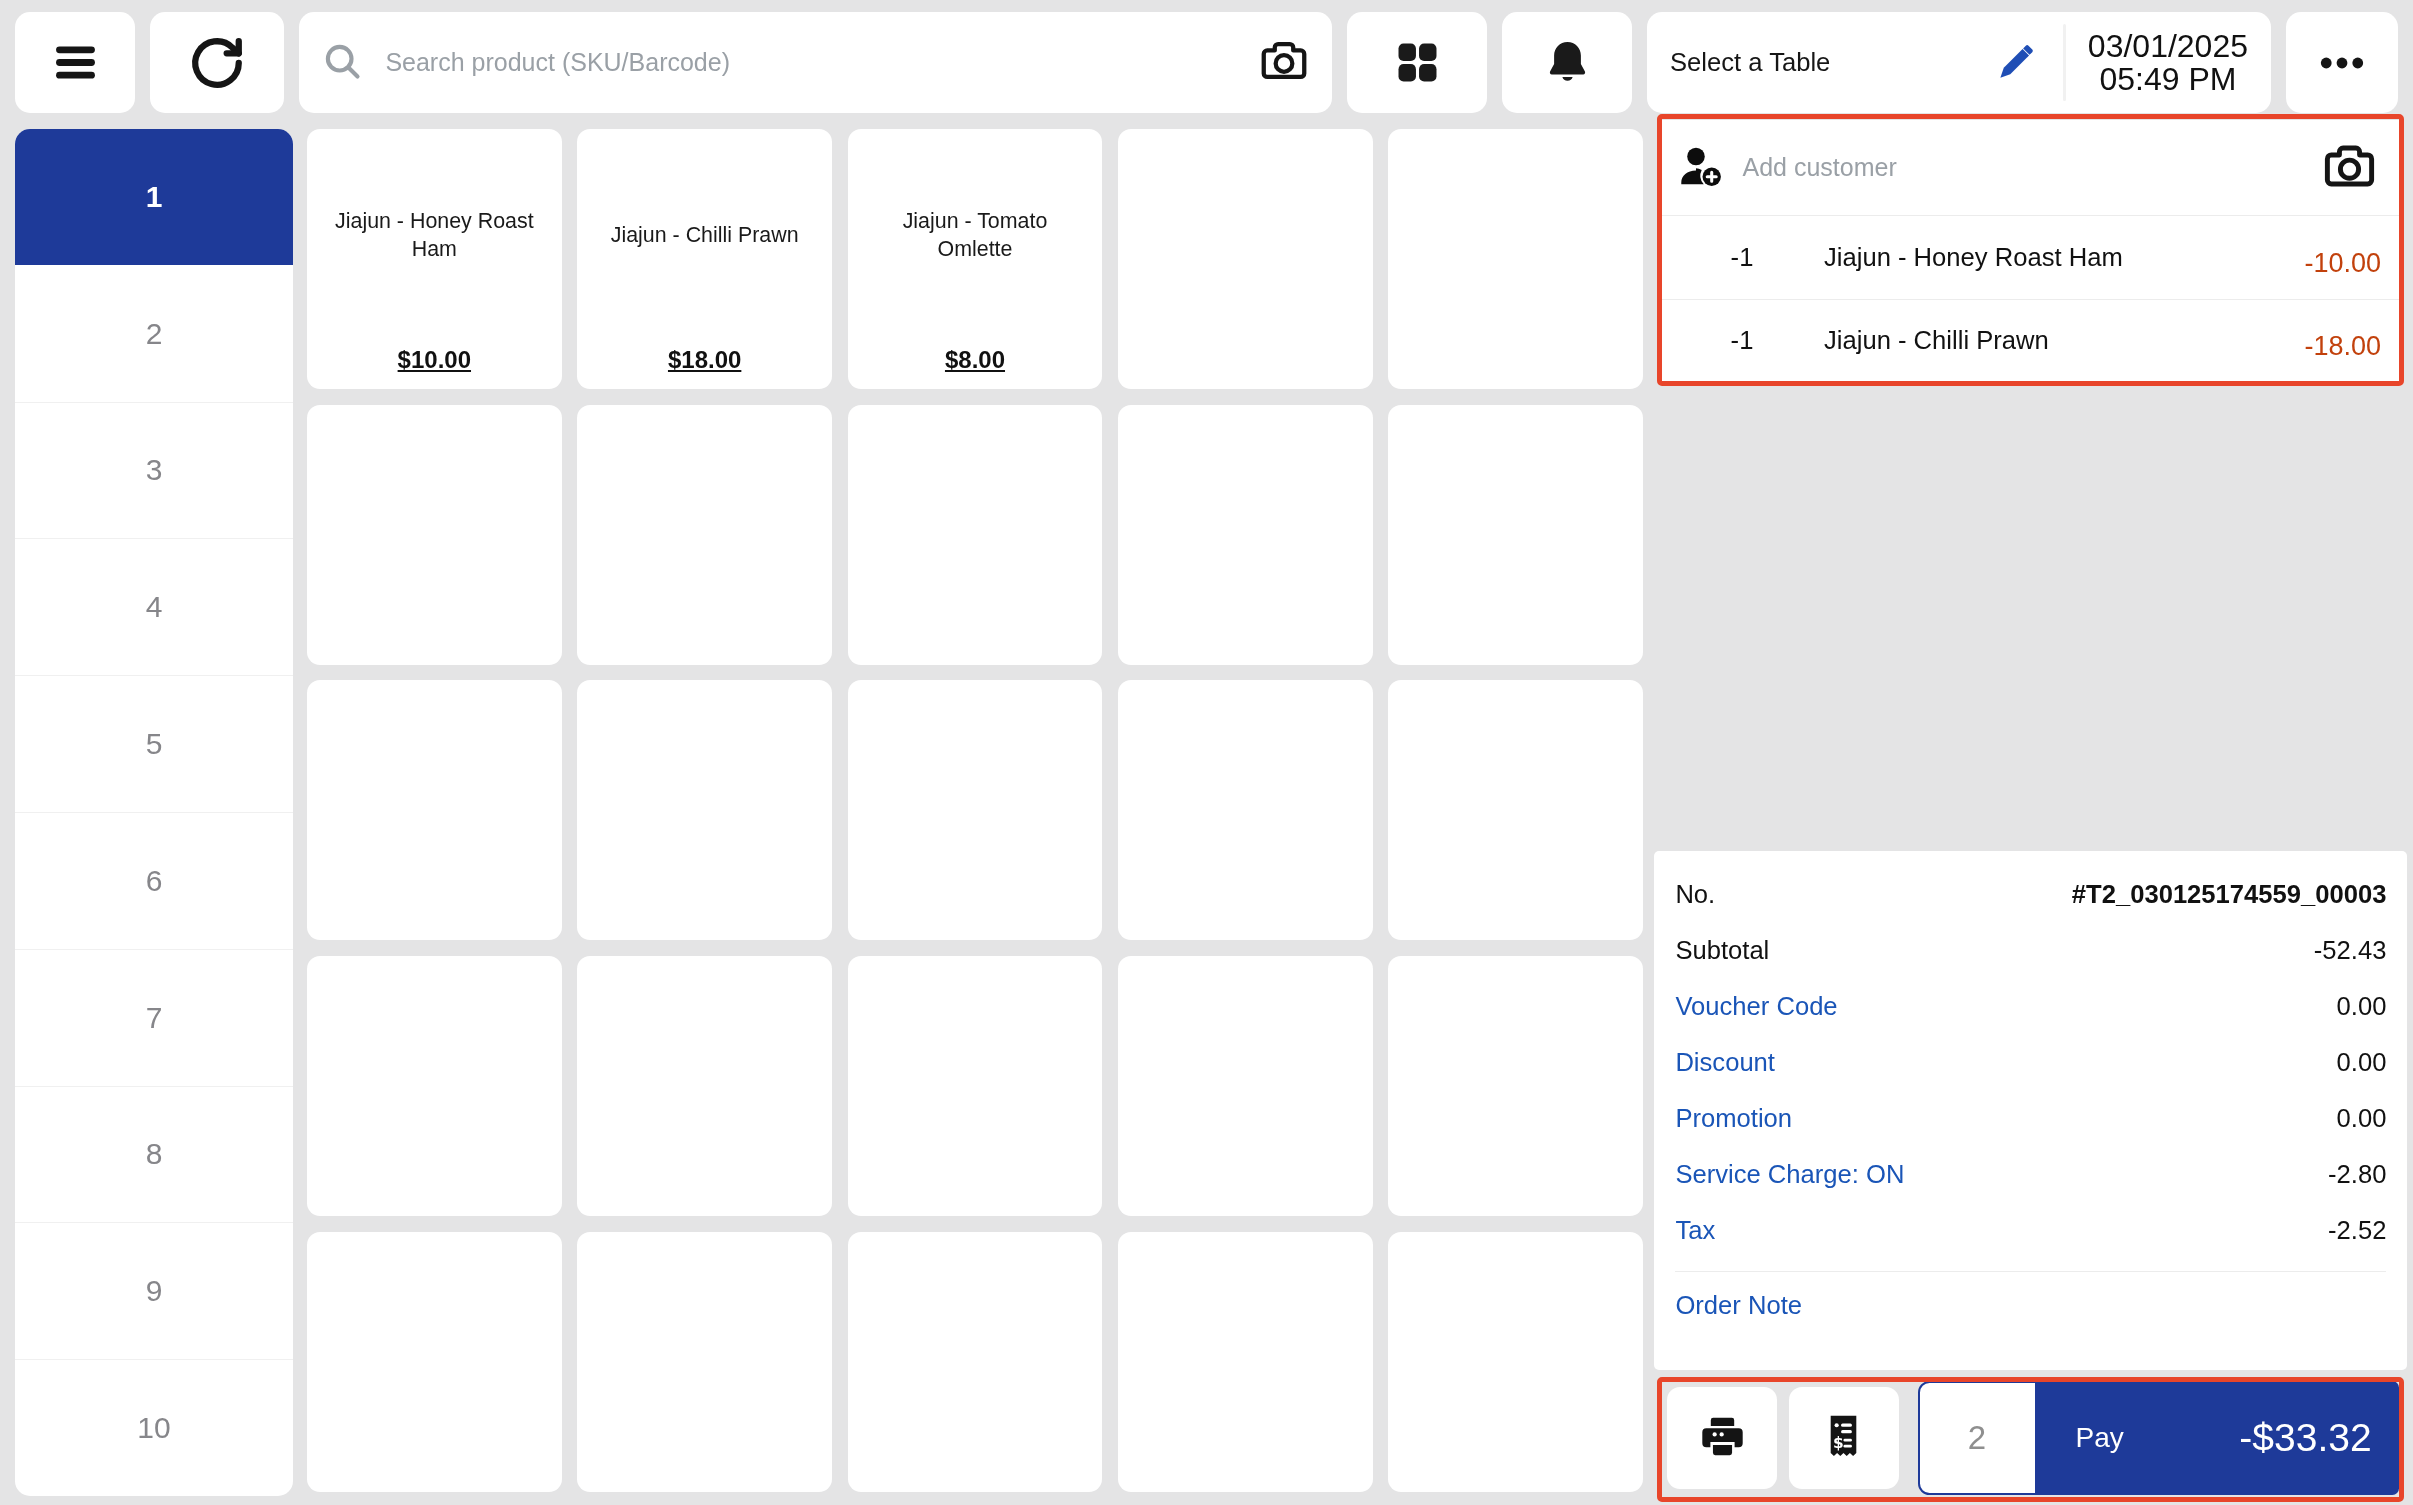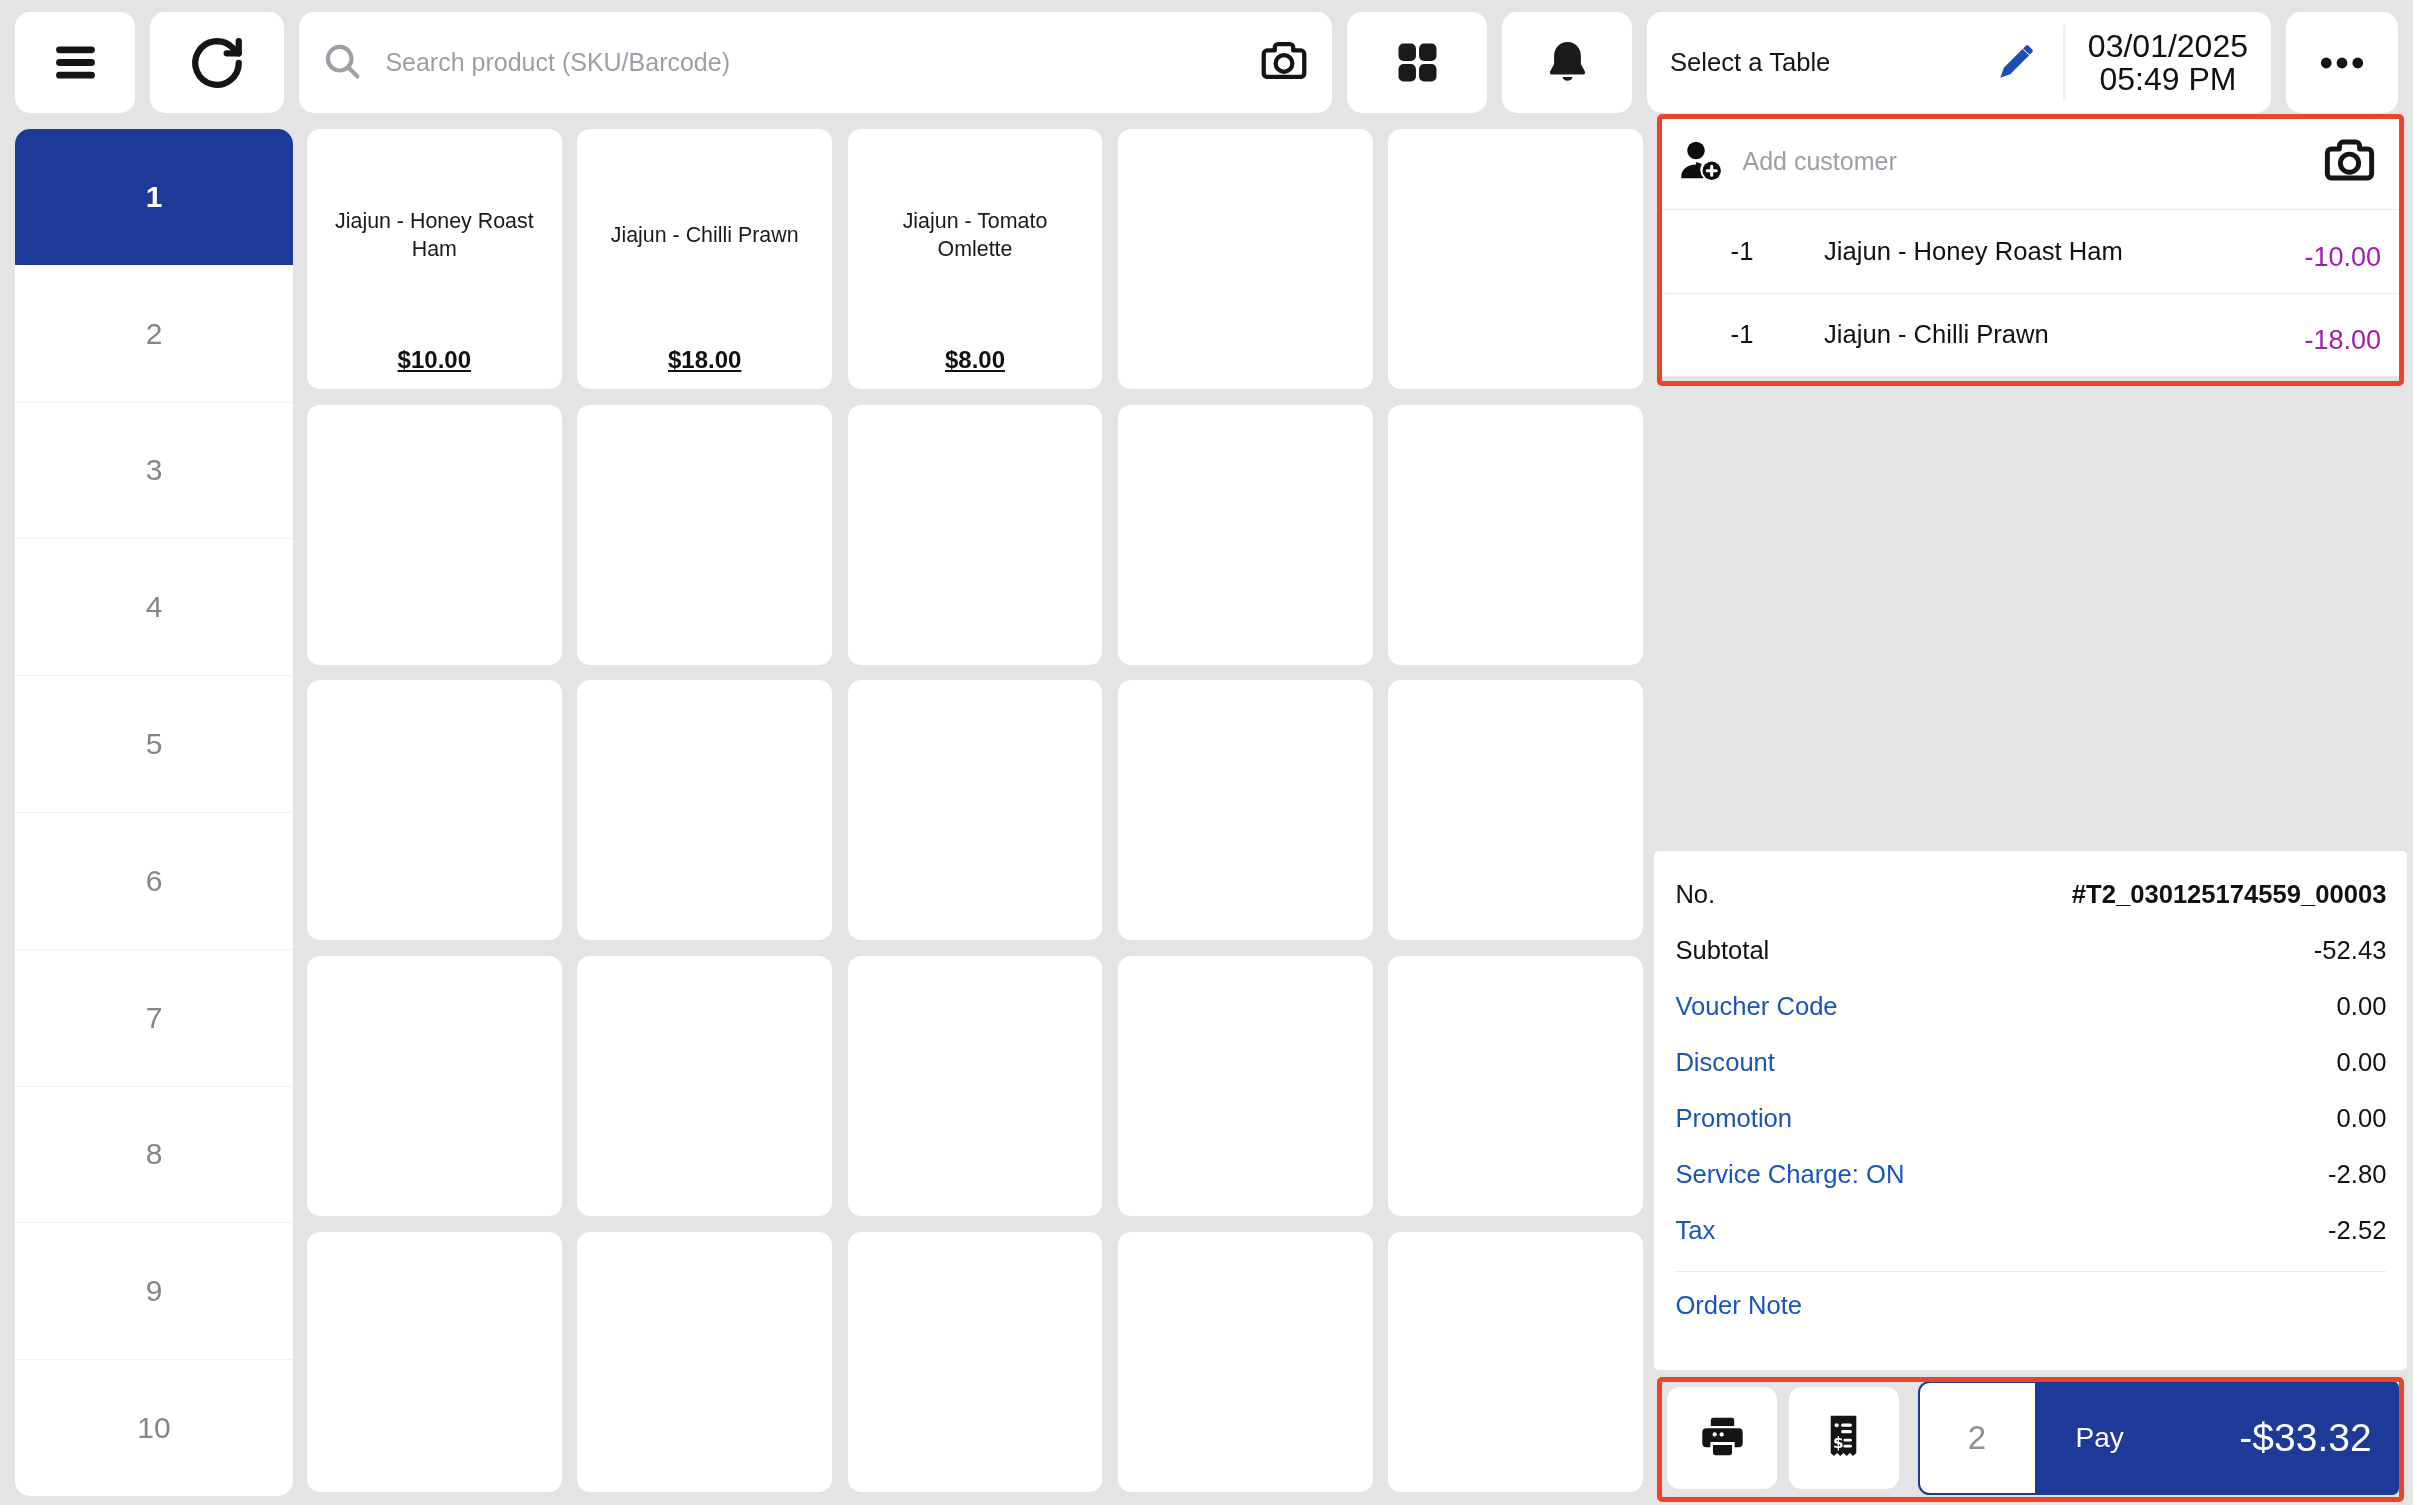--- a/index.html
+++ b/index.html
@@ -79,39 +79,39 @@
     display:flex;align-items:center;justify-content:center;text-align:center;
     font-size:21.4px;line-height:28px;color:#1a1a1a;
   }
   .cell .pprice{
     position:absolute;left:0;right:0;bottom:15px;text-align:center;
     font-size:24px;font-weight:700;color:#111;text-decoration:underline;
   }
 
   
   .order-panel{
-    position:absolute;left:1662px;top:114px;width:737px;height:262px;background:#fff;
+    position:absolute;left:1662px;top:120px;width:737px;height:262px;background:#fff;
     display:flex;flex-direction:column;
   }
   .cust-row{
     height:96px;flex:0 0 auto;display:flex;align-items:center;
     padding:0 20px 0 15px;box-sizing:border-box;border-bottom:1.6px solid var(--divider);
     cursor:pointer;
   }
   .cust-row .cust-label{font-size:25px;color:var(--placeholder);margin-left:16.5px;}
   .cust-row .spacer{flex:1;}
   .oitem{
     flex:1 1 0;display:flex;align-items:center;box-sizing:border-box;
     padding:0 18px 0 0;cursor:pointer;
   }
   .oitem + .oitem{border-top:1.6px solid var(--divider);}
   .oitem .oqty{width:58px;margin-left:51px;text-align:center;font-size:25.6px;color:#111;}
   .oitem .oname{margin-left:53px;font-size:25.6px;color:#111;}
   .oitem .spacer{flex:1;}
-  .oitem .oamt{font-size:27px;color:#a21caf;margin-top:12px;}
+  .oitem .oamt{font-size:27px;color:#c2410c;margin-top:12px;}
 
   
   .summary{
     position:absolute;left:1654px;top:851px;width:753px;height:519px;background:#fff;
     border-radius:5px;box-sizing:border-box;padding:15px 20.6px 0 21.4px;
   }
   .srow{height:56px;display:flex;align-items:center;justify-content:space-between;}
   .srow .slabel{font-size:25.6px;color:#111;}
   .srow .slabel.link{color:var(--link-blue);cursor:pointer;text-align:right;}
   .srow .sval{font-size:25.6px;color:#111;}

